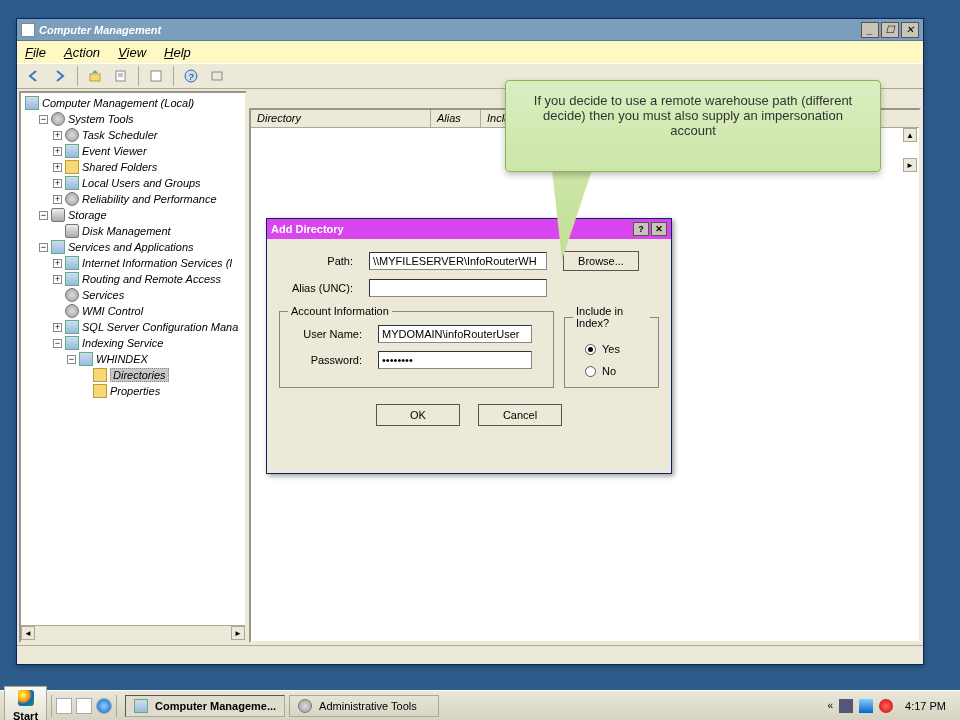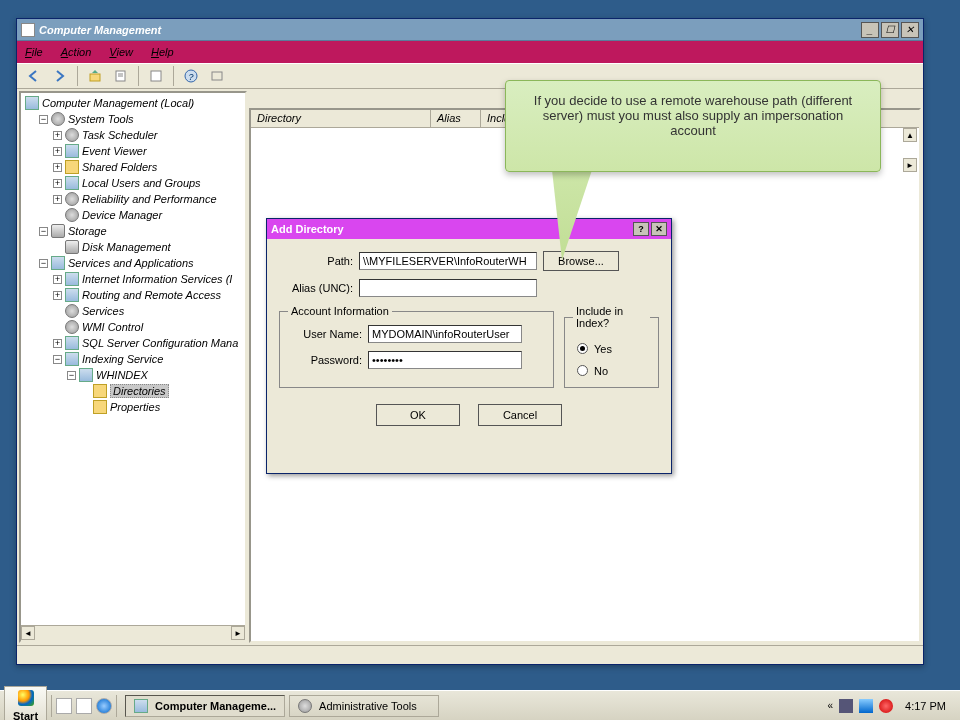--- a/index.html
+++ b/index.html
@@ -6,21 +6,21 @@
   body { width: 960px; height: 720px; background: #2e5c8a; overflow: hidden; position: relative; font-size: 11px; }
 
   
   .mmc-window { position: absolute; left: 16px; top: 18px; width: 908px; height: 647px; background: #ece9d8; border: 1px solid #0a246a; box-shadow: 0 2px 6px rgba(0,0,0,0.3); font-style: italic; }
   .titlebar { height: 22px; background: linear-gradient(#7b9ebd,#7b9ebd); display: flex; align-items: center; padding: 0 4px; color: #fff; border-bottom: 1px solid #5a7a9a; }
   .titlebar .tb-icon { width: 14px; height: 14px; background: #fff; margin-right: 4px; display:inline-block; border:1px solid #888; }
   .titlebar .tb-title { flex: 1; font-size: 11px; font-weight: bold; color:#fff; }
   .titlebar .tb-btns { display: flex; gap: 2px; }
   .titlebar .tb-btn { width: 18px; height: 16px; background: #c8c4b8; border: 1px solid #555; text-align: center; font-size: 10px; line-height: 14px; cursor: pointer; color:#000; }
 
-  .menubar { height: 22px; background: #be185d; display: flex; align-items: center; padding: 0 8px; gap: 18px; font-size: 11px; color:#000; }
+  .menubar { height: 22px; background: #fef9c3; display: flex; align-items: center; padding: 0 8px; gap: 18px; font-size: 13px; color:#000; }
   .menubar span { cursor: pointer; }
   .menubar span u { text-decoration: underline; }
 
   .toolbar { height: 26px; background: #ece9d8; border-top: 1px solid #fff; border-bottom: 1px solid #aca899; display: flex; align-items: center; padding: 0 6px; gap: 4px; }
   .tool-btn { width: 22px; height: 22px; border: 1px solid transparent; display: flex; align-items: center; justify-content: center; cursor: pointer; }
   .tool-sep { width: 1px; height: 20px; background: #aca899; margin: 0 2px; }
 
   .content-wrap { display: flex; height: 556px; border: 0; }
   .tree-pane { width: 228px; background: #fff; border: 2px inset #ece9d8; margin: 2px; overflow: auto; position: relative; }
   .list-pane { flex: 1; background: #fff; border: 2px inset #ece9d8; margin: 19px 2px 2px 0; position: relative; }
@@ -41,29 +41,29 @@
   .list-headers { display:flex; height:18px; background:#ece9d8; border-bottom:1px solid #aca899; }
   .list-headers .col { border-right:1px solid #aca899; padding:2px 6px; font-size:11px; }
   .list-msg { text-align:center; margin-top:25px; font-size:11px; color:#000; }
 
   
   .dialog { position:absolute; left:266px; top:218px; width:406px; height:256px; background:#ece9d8; border:1px solid #0a246a; box-shadow: 2px 2px 5px rgba(0,0,0,0.4); }
   .dialog .dlg-title { height:20px; background:#d946ef; color:#fff; display:flex; align-items:center; padding:0 4px; font-weight:bold; font-size:11px; }
   .dialog .dlg-title .spacer{flex:1}
   .dialog .dlg-title .dlg-btn { width:16px; height:14px; background:#c8c4b8; border:1px solid #555; margin-left:2px; text-align:center; line-height:12px; font-size:9px; cursor:pointer; color:#000; }
   .dialog .dlg-body { padding:12px 12px 8px 12px; font-size:11px; }
-  .frow { display:flex; align-items:center; margin-bottom:8px; }
+  .frow { display:flex; align-items:center; margin-bottom:8px;gap:10px; }
   .flabel { width:80px; text-align:right; padding-right:6px; }
   .finput { border:1px inset #888; height:18px; padding:1px 3px; font-size:11px; background:#fff; }
   fieldset { border:1px solid #888; padding:8px 8px 0 8px; }
   legend { font-size:11px; padding:0 3px; }
   .dlg-cols { display:flex; gap:10px; }
   .acct-col{flex:1}
   .idx-col{width:95px}
-  .radio-row{display:flex;margin:6px 0 10px 4px;gap:6px}
+  .radio-row{display:flex;align-items:center;margin:6px 0 10px 12px;gap:6px}
   .radio{width:11px;height:11px;border:1px solid #555;border-radius:50%;display:inline-block;position:relative;background:#fff;cursor:pointer}
   .radio.on::after{content:"";position:absolute;left:2px;top:2px;width:5px;height:5px;background:#000;border-radius:50%}
   .btns{display:flex;justify-content:center;gap:18px;margin-top:16px}
   .btn{width:84px;height:22px;border:1px solid #555;background:#ece9d8;font-size:11px;cursor:pointer}
   .browse-btn{width:76px;height:20px;border:1px solid #555;background:#ece9d8;font-size:11px;cursor:pointer;margin-left:6px}
 
   
   .callout { position:absolute; left:505px; top:80px; width:376px; height:92px; background:linear-gradient(#d9eec0,#cde6a8); border:1px solid #8bb75a; border-radius:4px; box-shadow:0 3px 6px rgba(0,0,0,0.25); padding:12px 14px; color:#333; font-size:13px; text-align:center; }
   .tail-shape{position:absolute;left:552px;top:170px;width:40px;height:90px;background:linear-gradient(#cde6a8,#c1de95);clip-path:polygon(0% 0%, 100% 0%, 25% 100%);border-right:0;}
 
@@ -181,25 +181,20 @@
           </div>
         <div class="tree-row d2">
             <span class="twisty">+</span>
             <span class="node-icon i-app"></span>
             <span class="lbl">Local Users and Groups</span>
           </div>
         <div class="tree-row d2">
             <span class="twisty">+</span>
             <span class="node-icon i-gear"></span>
             <span class="lbl">Reliability and Performance</span>
-          </div>
-        <div class="tree-row d2">
-            <span class="twisty blank"></span>
-            <span class="node-icon i-gear"></span>
-            <span class="lbl">Device Manager</span>
           </div>
         <div class="tree-row d1">
             <span class="twisty">−</span>
             <span class="node-icon i-disk"></span>
             <span class="lbl">Storage</span>
           </div>
         <div class="tree-row d2">
             <span class="twisty blank"></span>
             <span class="node-icon i-disk"></span>
             <span class="lbl">Disk Management</span>
@@ -325,21 +320,21 @@
     </div>
     <div class="btns">
       <button class="btn">OK</button>
       <button class="btn">Cancel</button>
     </div>
   </div>
 </div>
 
 <div class="tail-shape"></div>
 <div class="callout">
-  <span>If you decide to use a remote warehouse path (different server) must you must also supply an impersonation account</span>
+  <span>If you decide to use a remote warehouse path (different decide) then you must also supply an impersonation account</span>
 </div>
 
 <div class="taskbar">
   <div class="start-btn">
     <span class="start-orb"></span>
     <b>Start</b>
   </div>
   <div class="task-sep"></div>
   <div class="ql">
     <div class="ql-i"></div>

